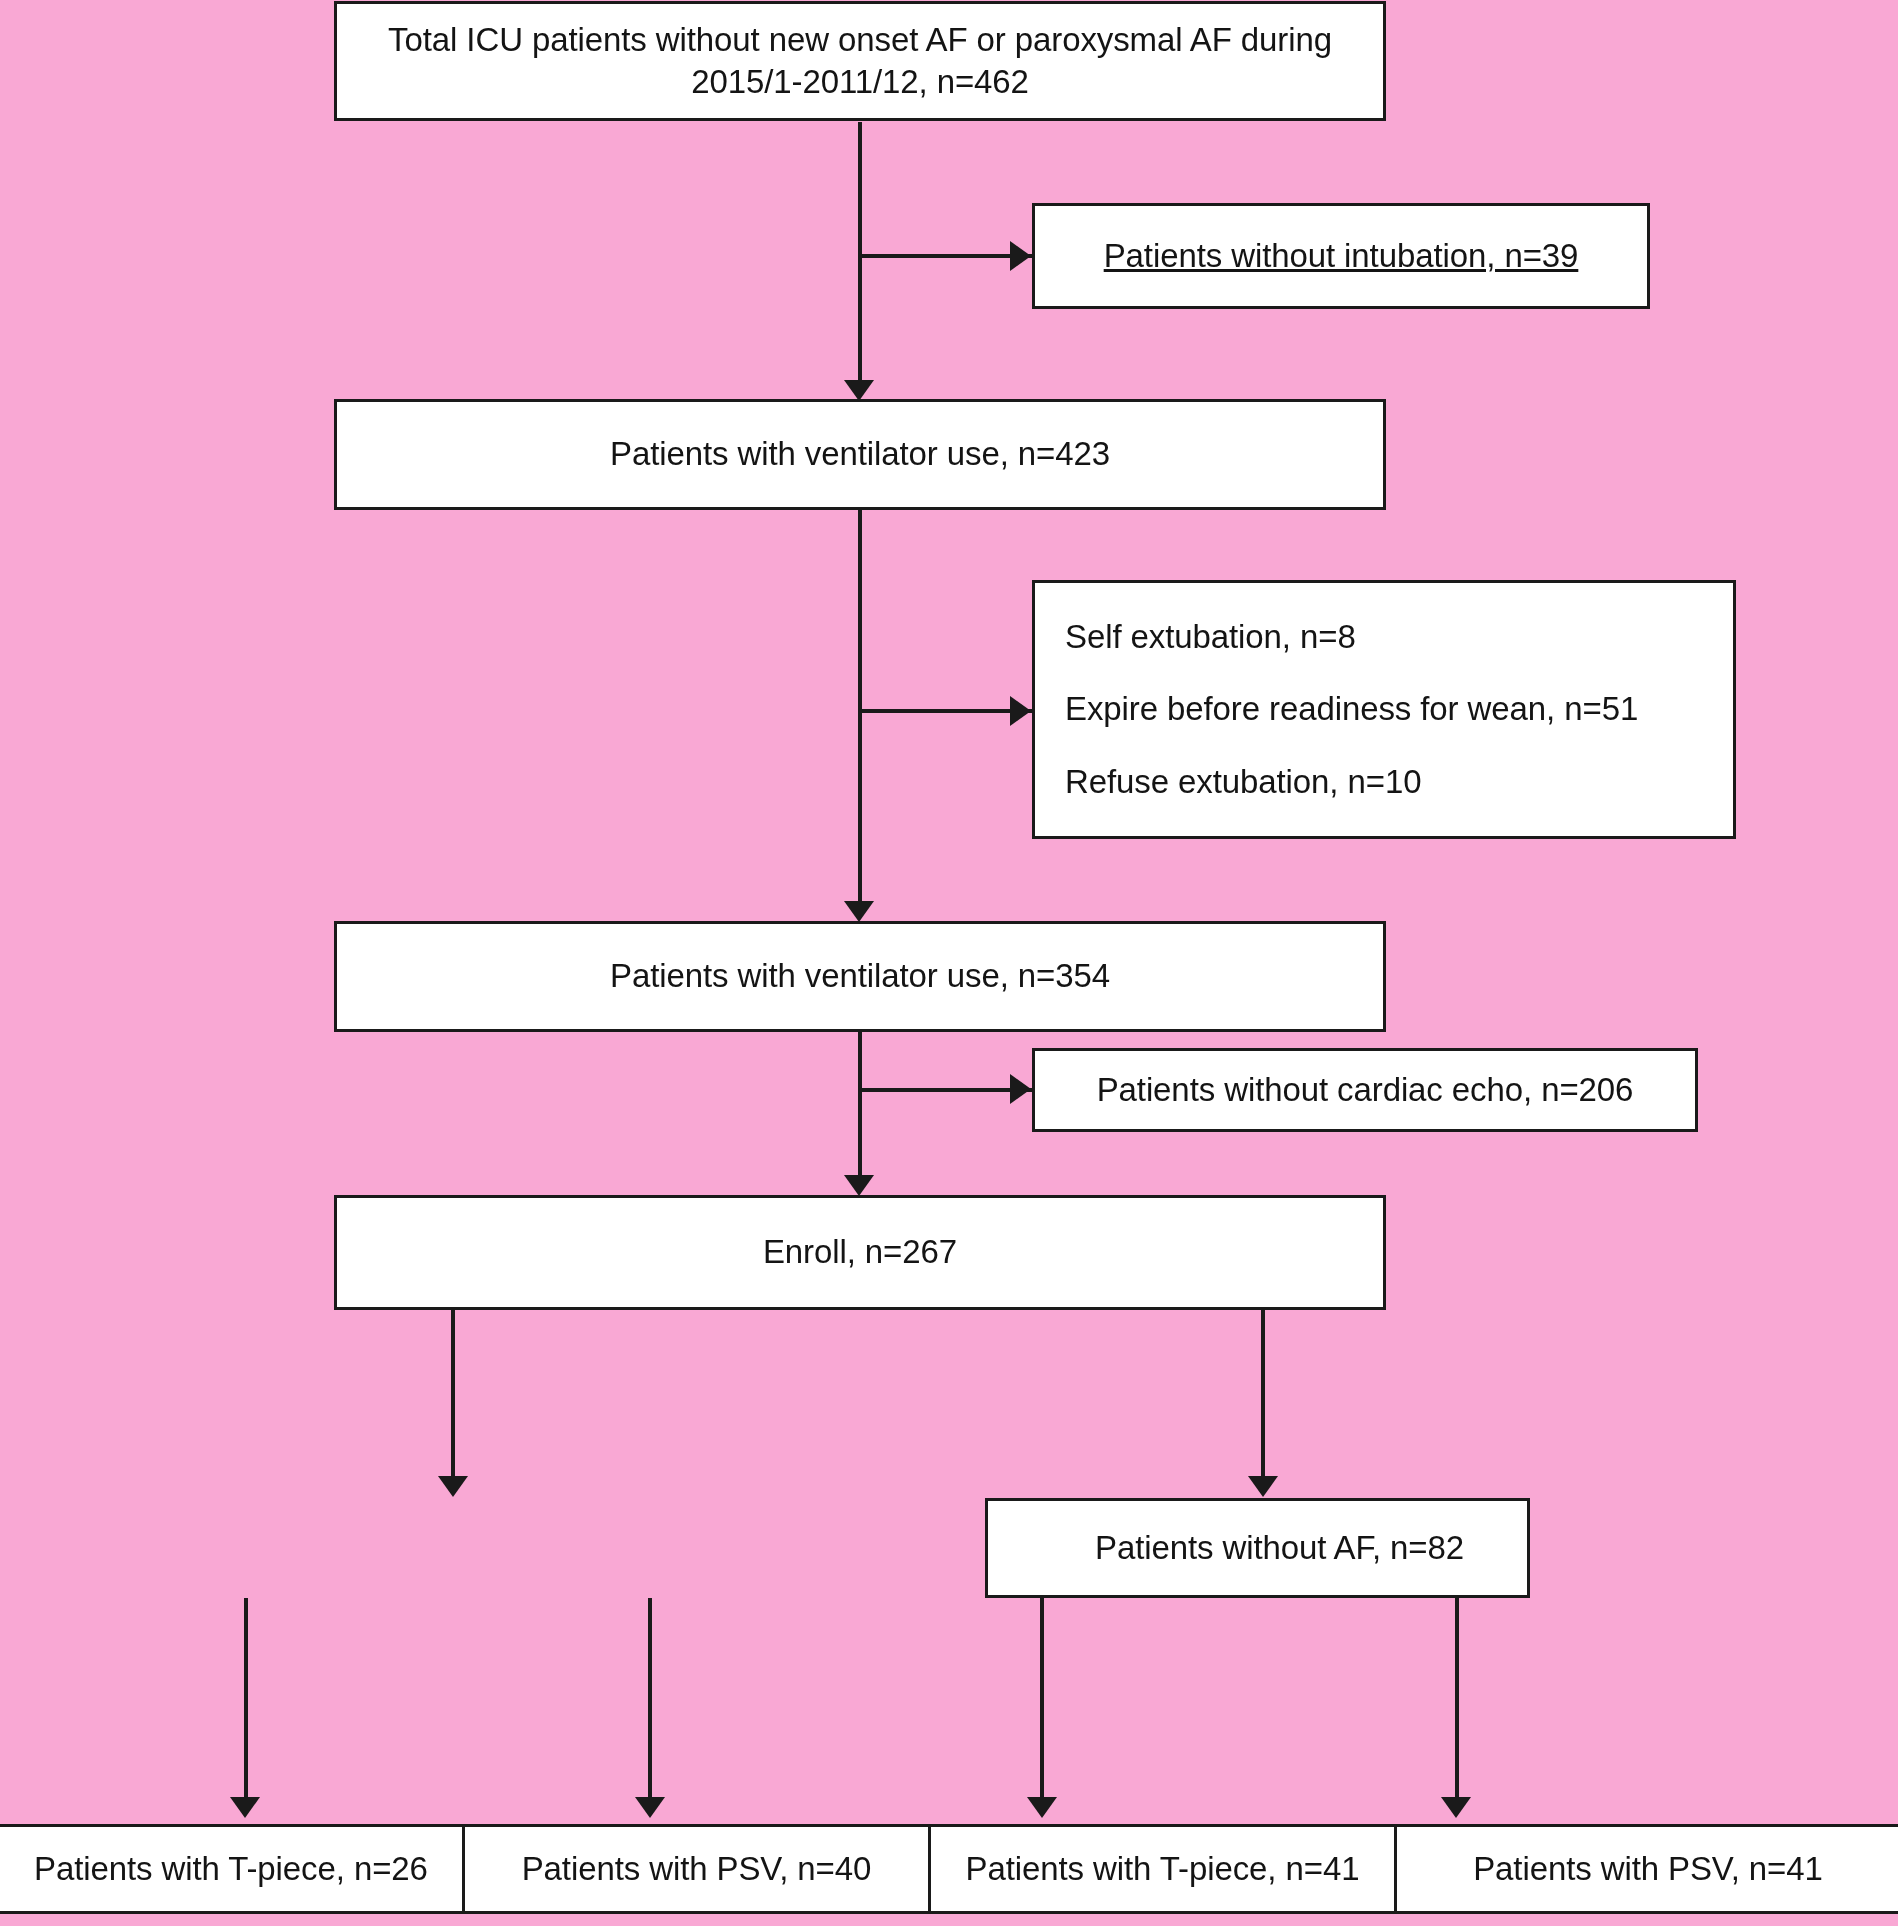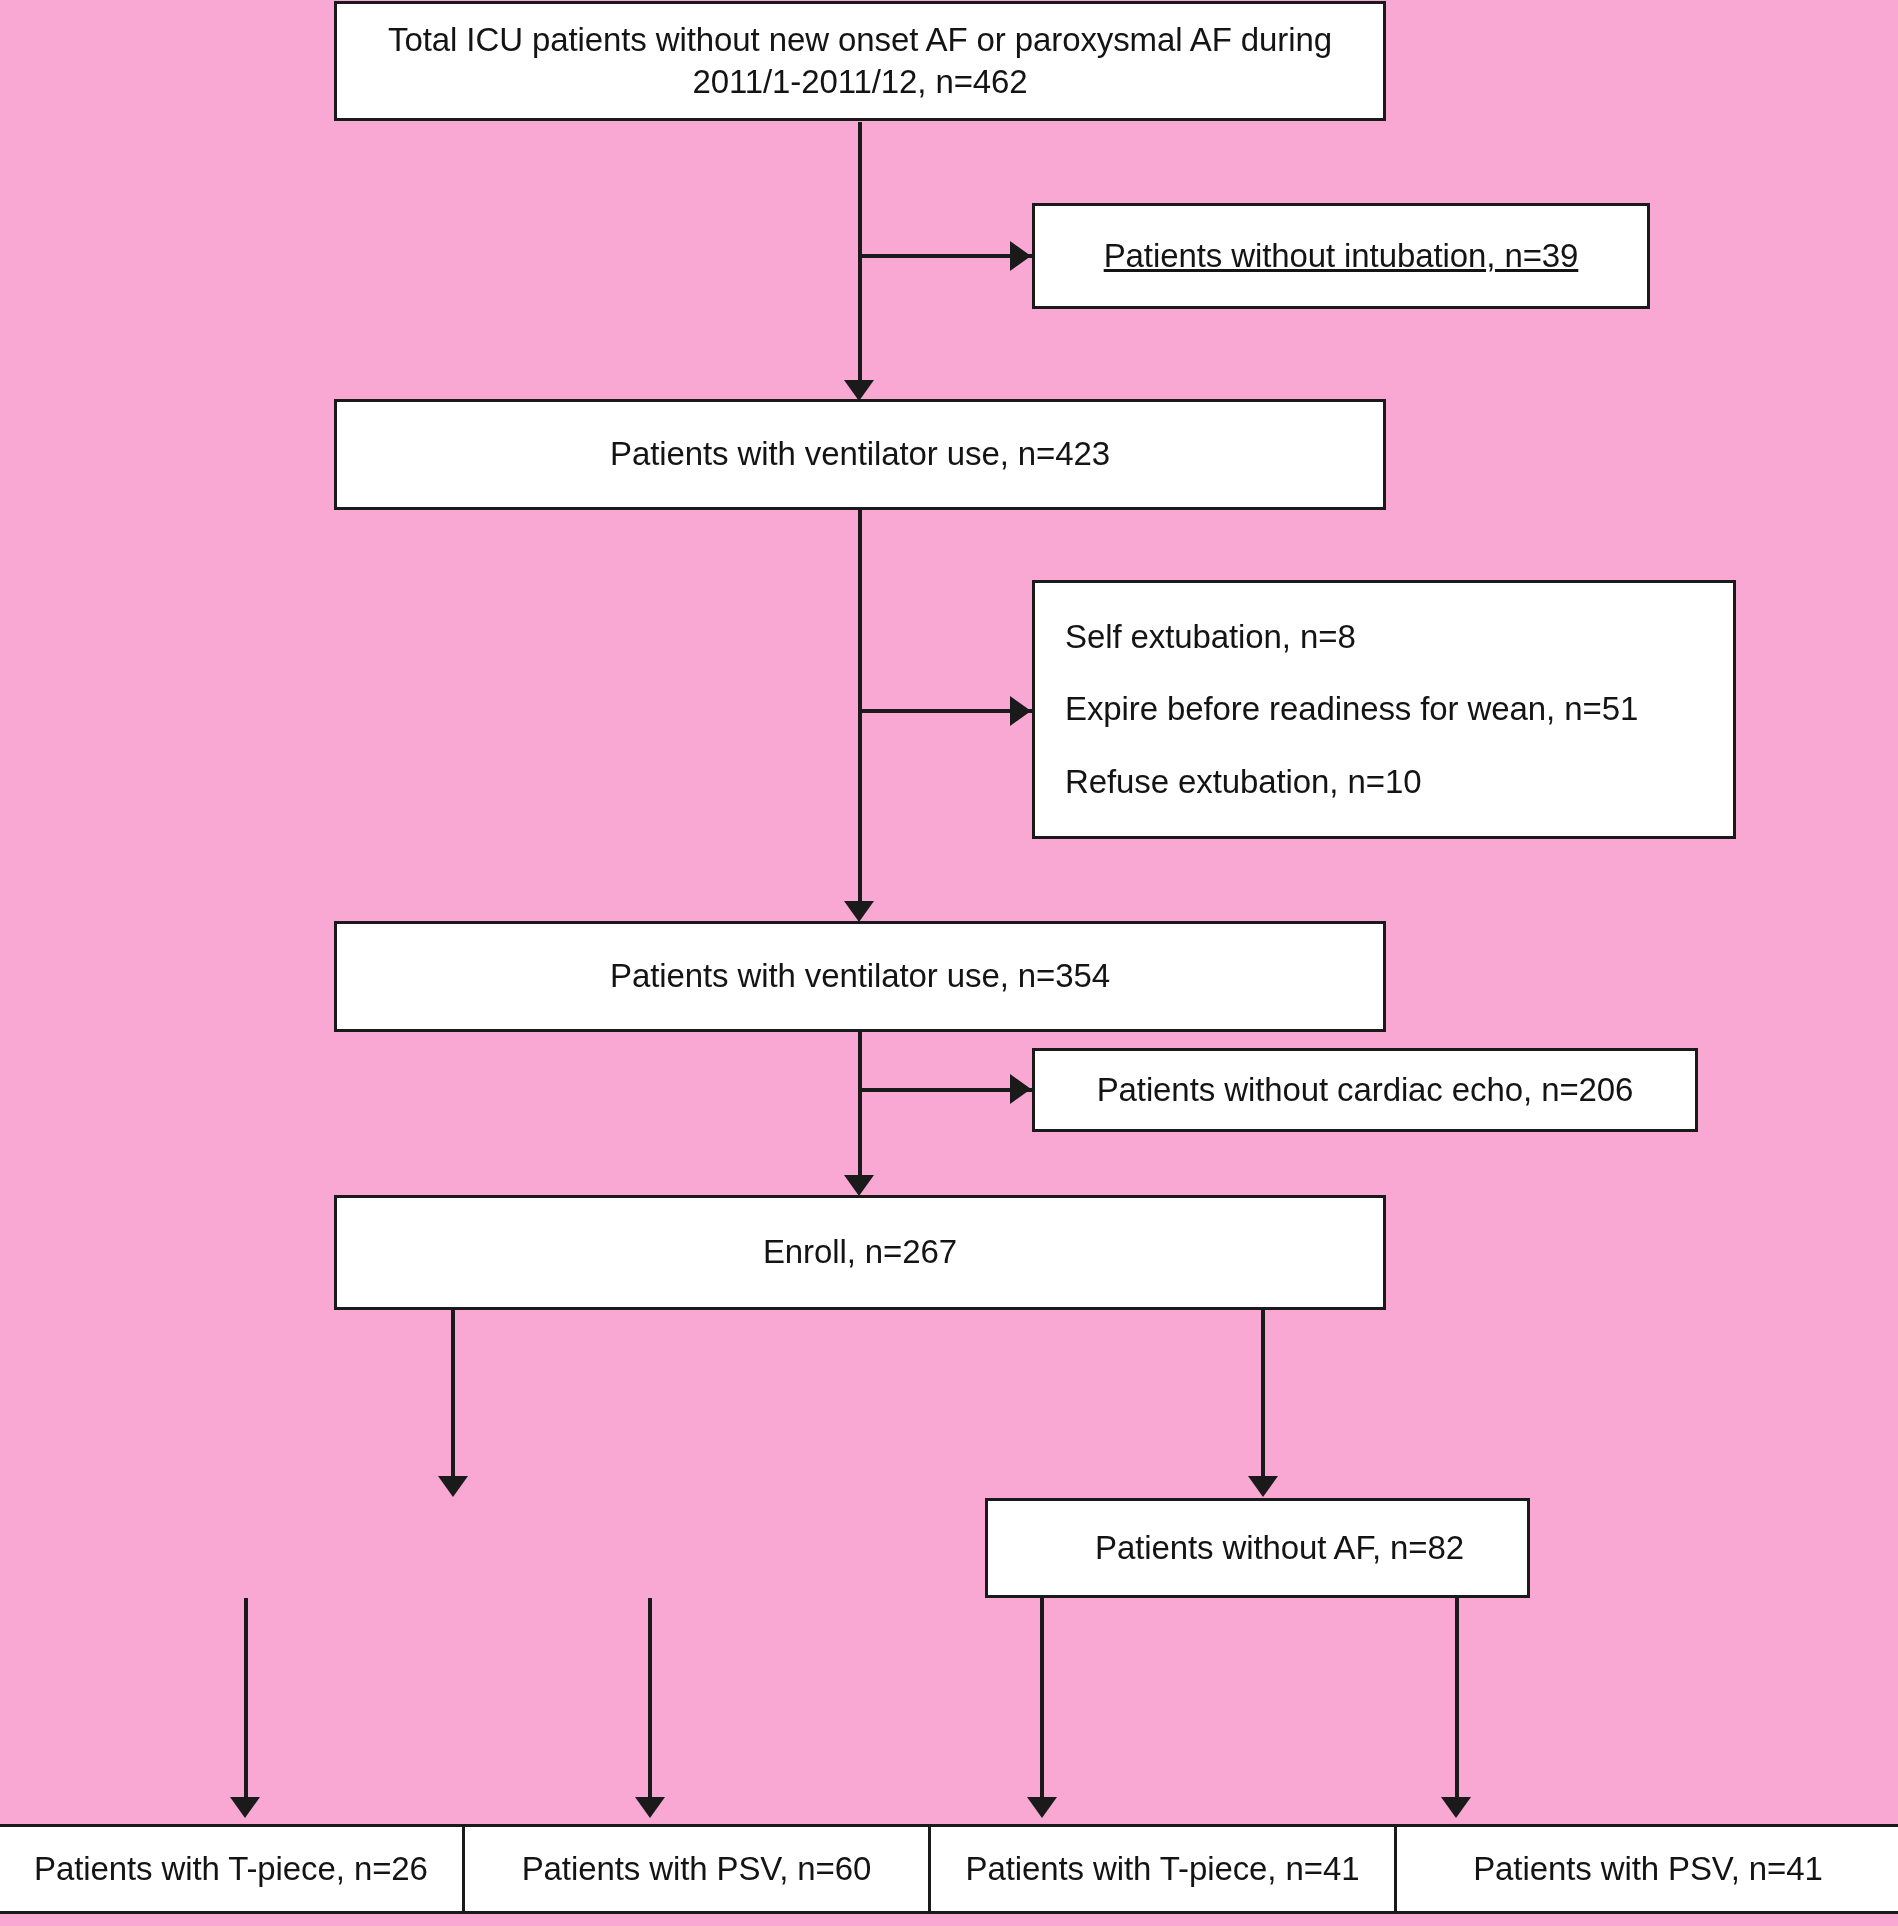--- a/index.html
+++ b/index.html
@@ -71,21 +71,21 @@
     border-left: 21.5px solid #1a1a1a;
   }
 </style>
 </head>
 <body>
 
 <div id="canvas">
 
   <div class="node" style="left:334px; top:1.4px; width:1052px; height:120px;">
     <span class="line">Total ICU patients without new onset AF or paroxysmal AF during</span>
-    <span class="line">2011/1-2011/12, n=462</span>
+    <span class="line">2015/1-2011/12, n=462</span>
   </div>
 
   <div class="vline" style="left:858px; top:122px; height:267px;"></div>
   <div class="arrow-down" style="left:844px; top:380px;"></div>
 
   <div class="hline" style="left:858px; top:254px; width:177px;"></div>
   <div class="arrow-right" style="left:1010px; top:241px;"></div>
 
   <div class="node" style="left:1032px; top:203px; width:618px; height:106px;text-decoration:underline;">
     <span class="line">Patients without intubation, n=39</span>
@@ -146,21 +146,21 @@
   <div class="arrow-down" style="left:1027px; top:1797px;"></div>
 
   <div class="vline" style="left:1455px; top:1598px; height:208px;"></div>
   <div class="arrow-down" style="left:1441px; top:1797px;"></div>
 
   <div class="node" style="left:-3.6px; top:1824px; width:469px; height:90px;">
     <span class="line">Patients with T-piece, n=26</span>
   </div>
 
   <div class="node" style="left:462px; top:1824px; width:469px; height:90px;">
-    <span class="line">Patients with PSV, n=60</span>
+    <span class="line">Patients with PSV, n=40</span>
   </div>
 
   <div class="node" style="left:928px; top:1824px; width:469px; height:90px;">
     <span class="line">Patients with T-piece, n=41</span>
   </div>
 
   <div class="node" style="left:1394px; top:1824px; width:508px; height:90px;">
     <span class="line">Patients with PSV, n=41</span>
   </div>
 

